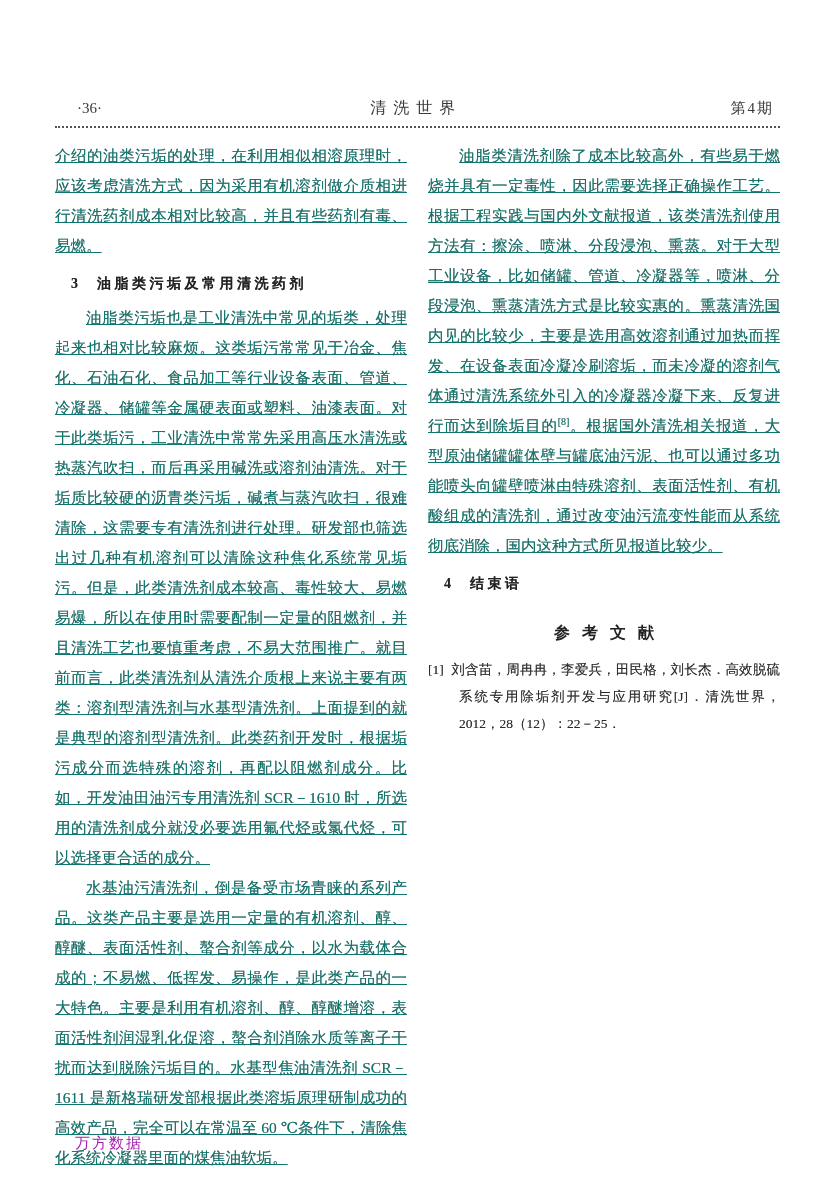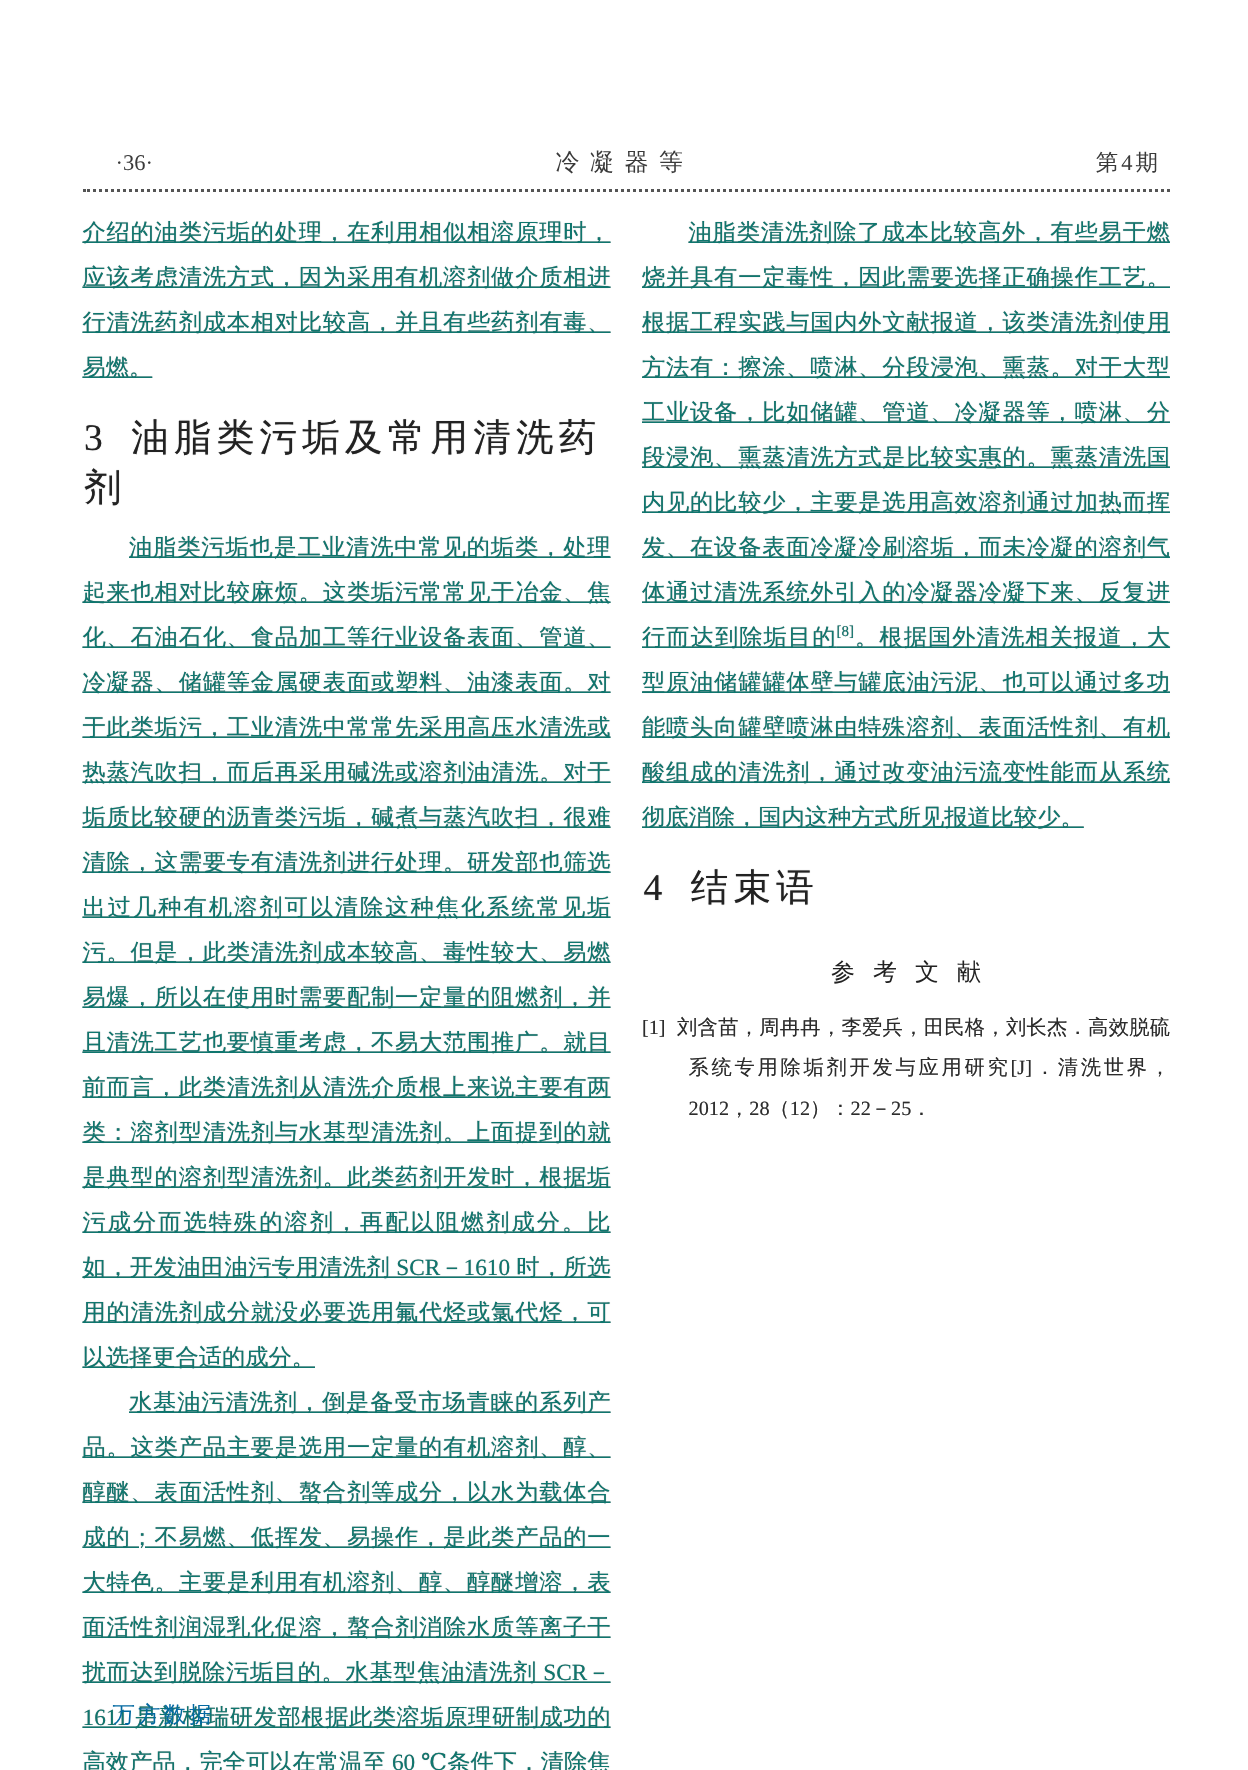--- a/index.html
+++ b/index.html
@@ -43,37 +43,37 @@
     font-size: 15.5px;
     line-height: 30px;
     text-align: justify;
     margin: 0;
     color: #0f766e;
     text-shadow: 0 0 0.5px rgba(40,40,40,0.55);
     text-decoration: underline;
   }
   .indent { text-indent: 2em; }
   .section-heading {
-    font-size: 25px;
-    font-weight: normal;
-    margin: 14px 0 10px 1px;
+    font-size: 14px;
+    font-weight: bold;
+    margin: 14px 0 10px 16px;
     color: #222;
     text-shadow: 0 0 0.5px rgba(30,30,30,0.6);
   }
   .section-heading .heading-num { margin-right: 19px; }
   .section-heading .heading-title { letter-spacing: 3.5px; }
   sup.citation {
     font-size: 10px;
     line-height: 0;
     vertical-align: 6px;
   }
   .ref-heading {
     text-align: center;
     font-size: 16px;
-    font-weight: normal;
+    font-weight: bold;
     letter-spacing: 12px;
     text-indent: 12px;
     margin: 30px 0 12px 0;
     color: #222;
   }
   .ref-item {
     font-size: 13.5px;
     line-height: 27px;
     text-align: justify;
     padding-left: 2.3em;
@@ -81,32 +81,32 @@
     color: #2c2c2c;
     text-shadow: 0 0 0.4px rgba(40,40,40,0.5);
   }
   .ref-item .ref-marker { margin-right: 0.55em; }
   .watermark {
     position: absolute;
     left: 75px;
     top: 1134px;
     font-size: 15px;
     letter-spacing: 2px;
-    color: #0369a1;
+    color: #a21caf;
   }
 </style>
 </head>
 <body>
 
 <div class="page">
   <div class="content">
 
     <div class="journal-header">
       <span class="page-number">·36·</span>
-      <span class="journal-title">冷凝器等</span>
+      <span class="journal-title">清洗世界</span>
       <span class="issue-label">第4期</span>
     </div>
 
     <div class="columns">
 
       <div class="col">
         <p class="body-text">介绍的油类污垢的处理，在利用相似相溶原理时，应该考虑清洗方式，因为采用有机溶剂做介质相进行清洗药剂成本相对比较高，并且有些药剂有毒、易燃。</p>
 
         <div class="section-heading">
           <span class="heading-num">3</span><span class="heading-title">油脂类污垢及常用清洗药剂</span>

